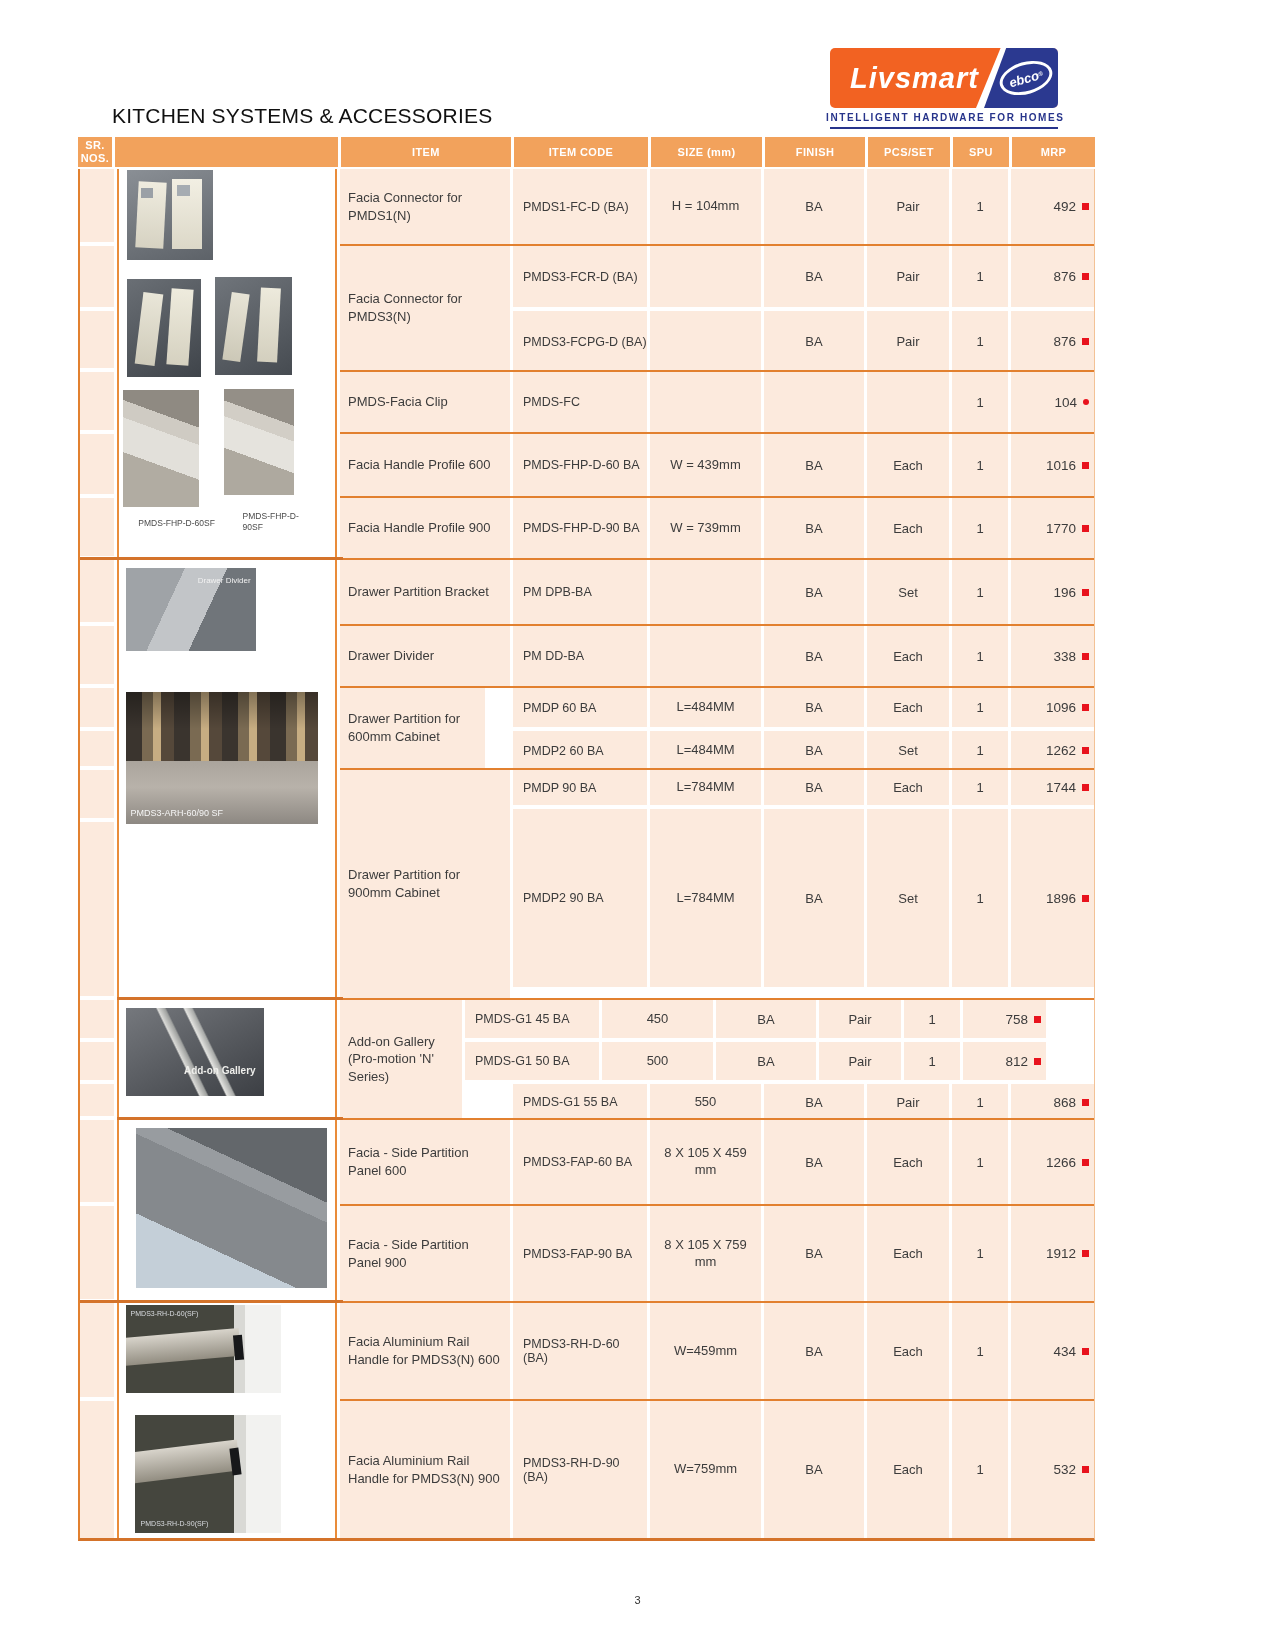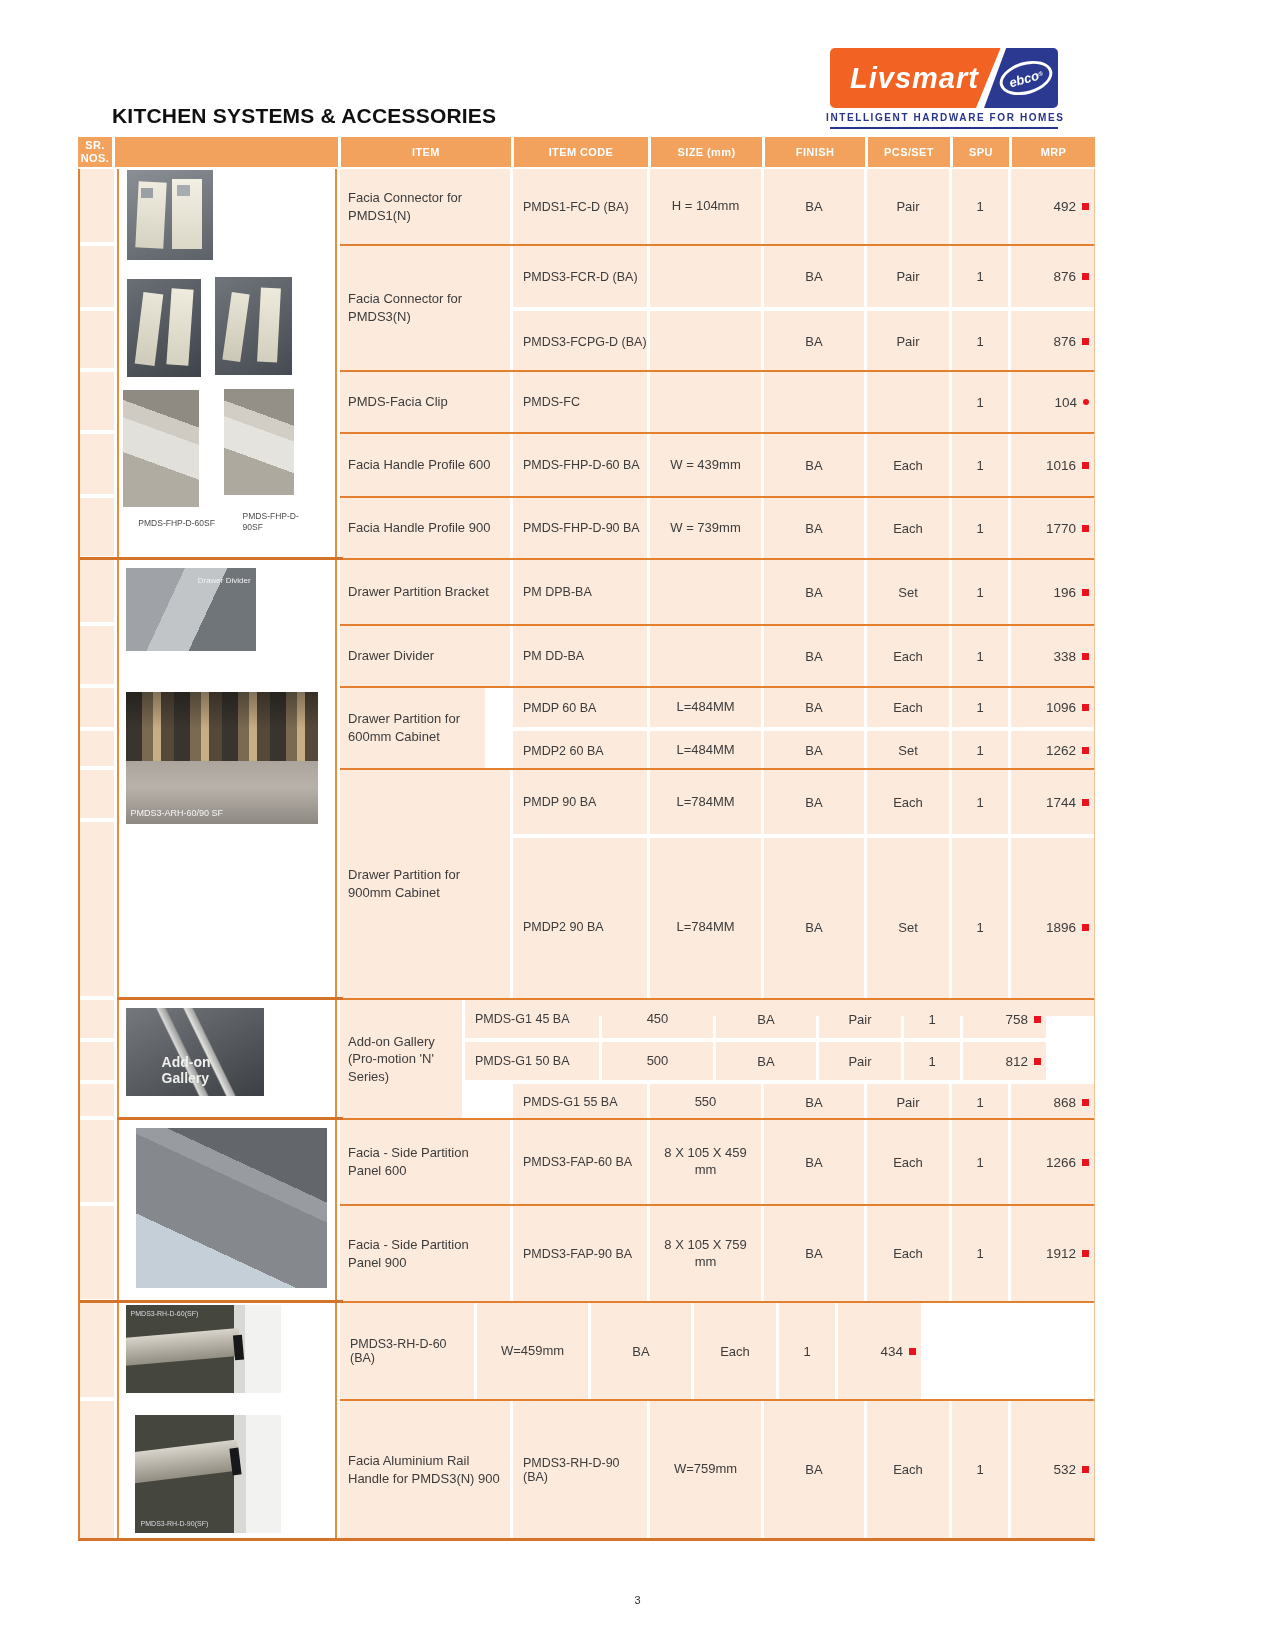--- a/index.html
+++ b/index.html
@@ -21,21 +21,21 @@
     clip-path:polygon(30% 0,100% 0,100% 100%,0 100%);}
   .ebco-oval{position:absolute;right:5px;top:14px;width:54px;height:32px;border:3px solid #fff;
     border-radius:50%;transform:rotate(-16deg);display:flex;align-items:center;justify-content:center;
     color:#fff;font-size:13px;font-weight:bold;font-style:italic;box-sizing:border-box;}
   .ebco-reg{font-size:6px;vertical-align:super;font-style:normal;}
   .tagline{position:absolute;left:826px;top:112px;width:238px;text-align:center;
     color:#27348B;font-size:10px;font-weight:bold;letter-spacing:1.6px;white-space:nowrap;}
   .tagline-rule{position:absolute;left:830px;top:127px;width:228px;height:2px;background:#27348B;}
 
   
-  .title{position:absolute;left:112px;top:104px;font-size:21px;font-weight:bold;color:#101010;letter-spacing:.2px;}
+  .title{position:absolute;left:112px;top:104px;font-size:21px;font-weight:normal;color:#101010;letter-spacing:.2px;}
   .footer-page{position:absolute;left:0;right:0;top:1594px;text-align:center;font-size:11px;color:#333;}
 
   
   .twrap{position:absolute;left:78px;top:137px;width:1017px;}
   .thead{display:flex;gap:3px;height:30px;}
   .thead>div{background:var(--hdr);color:#fff;font-weight:bold;font-size:11px;
     display:flex;align-items:center;justify-content:center;text-align:center;letter-spacing:.4px;}
   .thead>div:nth-child(1){width:34px;font-size:11px;line-height:1.15;white-space:pre-line;}
   .thead>div:nth-child(2){width:223px;}
   .thead>div:nth-child(3){width:170px;}
@@ -97,21 +97,21 @@
     background:
       linear-gradient(180deg,rgba(0,0,0,.35),rgba(0,0,0,0) 28%),
       linear-gradient(180deg,transparent 52%,#aaa49c 52%,#b8b2aa 72%,#8d8882 100%),
       repeating-linear-gradient(90deg,#3a342e 0 16px,#7a6a52 16px 27px,#c7ad82 27px 35px,#55483a 35px 48px);}
   #ph-spice .lbl{left:5px;bottom:6px;font-size:9px;color:#f5f5f5;}
   #ph-gallery{left:7px;top:839px;width:138px;height:88px;
     background:
       linear-gradient(64deg,transparent 40%,#d9d9d6 41%,#9fa19f 45%,transparent 46%),
       linear-gradient(64deg,transparent 55%,#e2e2df 56%,#a8aaa8 60%,transparent 61%),
       linear-gradient(150deg,#75787d,#3c3f44);}
-  #ph-gallery .lbl{right:8px;bottom:10px;font-size:14px;font-weight:bold;color:#efefec;margin-left:36px;}
+  #ph-gallery .lbl{right:8px;bottom:20px;font-size:10px;font-weight:bold;color:#efefec;margin-left:36px;}
   #ph-corner{left:17px;top:959px;width:191px;height:160px;
     background:linear-gradient(205deg,#63676b 0 30%,#989ca0 30% 38%,#85898d 38% 70%,#c4cfd8 70%);}
   #ph-rail60{left:7px;top:1136px;width:155px;height:88px;
     background:linear-gradient(90deg,#45463e 0 70%,#d9d9d5 70% 77%,#f2f2f0 77%);}
   #ph-rail60 .bar{left:-4px;top:32%;width:76%;height:32%;
     background:linear-gradient(180deg,#d8d4cb,#928d81);transform:rotate(-5deg);}
   #ph-rail60 .cap{left:70%;top:34%;width:9px;height:28%;background:#17181a;transform:rotate(-5deg);}
   #ph-rail60 .lbl{left:5px;top:5px;font-size:7px;color:#d8dbdf;}
   #ph-rail90{left:16px;top:1246px;width:146px;height:118px;
     background:linear-gradient(90deg,#45463e 0 68%,#d9d9d5 68% 76%,#f2f2f0 76%);}
@@ -364,21 +364,21 @@
                 <div class="cell c-mrp">
                   <span>1262</span>
                   <span class="marker"></span>
                 </div>
               </div>
             </div>
           </div>
           <div class="group bt" style="height: 230px;">
             <div class="cell item-cell">Drawer Partition for 900mm Cabinet</div>
             <div class="rows-wrap">
-              <div class="trow" style="flex: 0 0 auto; height: 64px;">
+              <div class="trow" style="flex: 0 0 auto; height: 35px;">
                 <div class="cell c-code">PMDP 90 BA</div>
                 <div class="cell c-size">L=784MM</div>
                 <div class="cell c-fin">BA</div>
                 <div class="cell c-pcs">Each</div>
                 <div class="cell c-spu">1</div>
                 <div class="cell c-mrp">
                   <span>1744</span>
                   <span class="marker"></span>
                 </div>
               </div>
@@ -459,20 +459,21 @@
                 <div class="cell c-pcs">Each</div>
                 <div class="cell c-spu">1</div>
                 <div class="cell c-mrp">
                   <span>1912</span>
                   <span class="marker"></span>
                 </div>
               </div>
             </div>
           </div>
           <div class="group bt" style="height: 98px;">
+            <div class="cell item-cell">Facia Aluminium Rail Handle for PMDS3(N) 600</div>
             <div class="rows-wrap">
               <div class="trow">
                 <div class="cell c-code">PMDS3-RH-D-60 (BA)</div>
                 <div class="cell c-size">W=459mm</div>
                 <div class="cell c-fin">BA</div>
                 <div class="cell c-pcs">Each</div>
                 <div class="cell c-spu">1</div>
                 <div class="cell c-mrp">
                   <span>434</span>
                   <span class="marker"></span>

